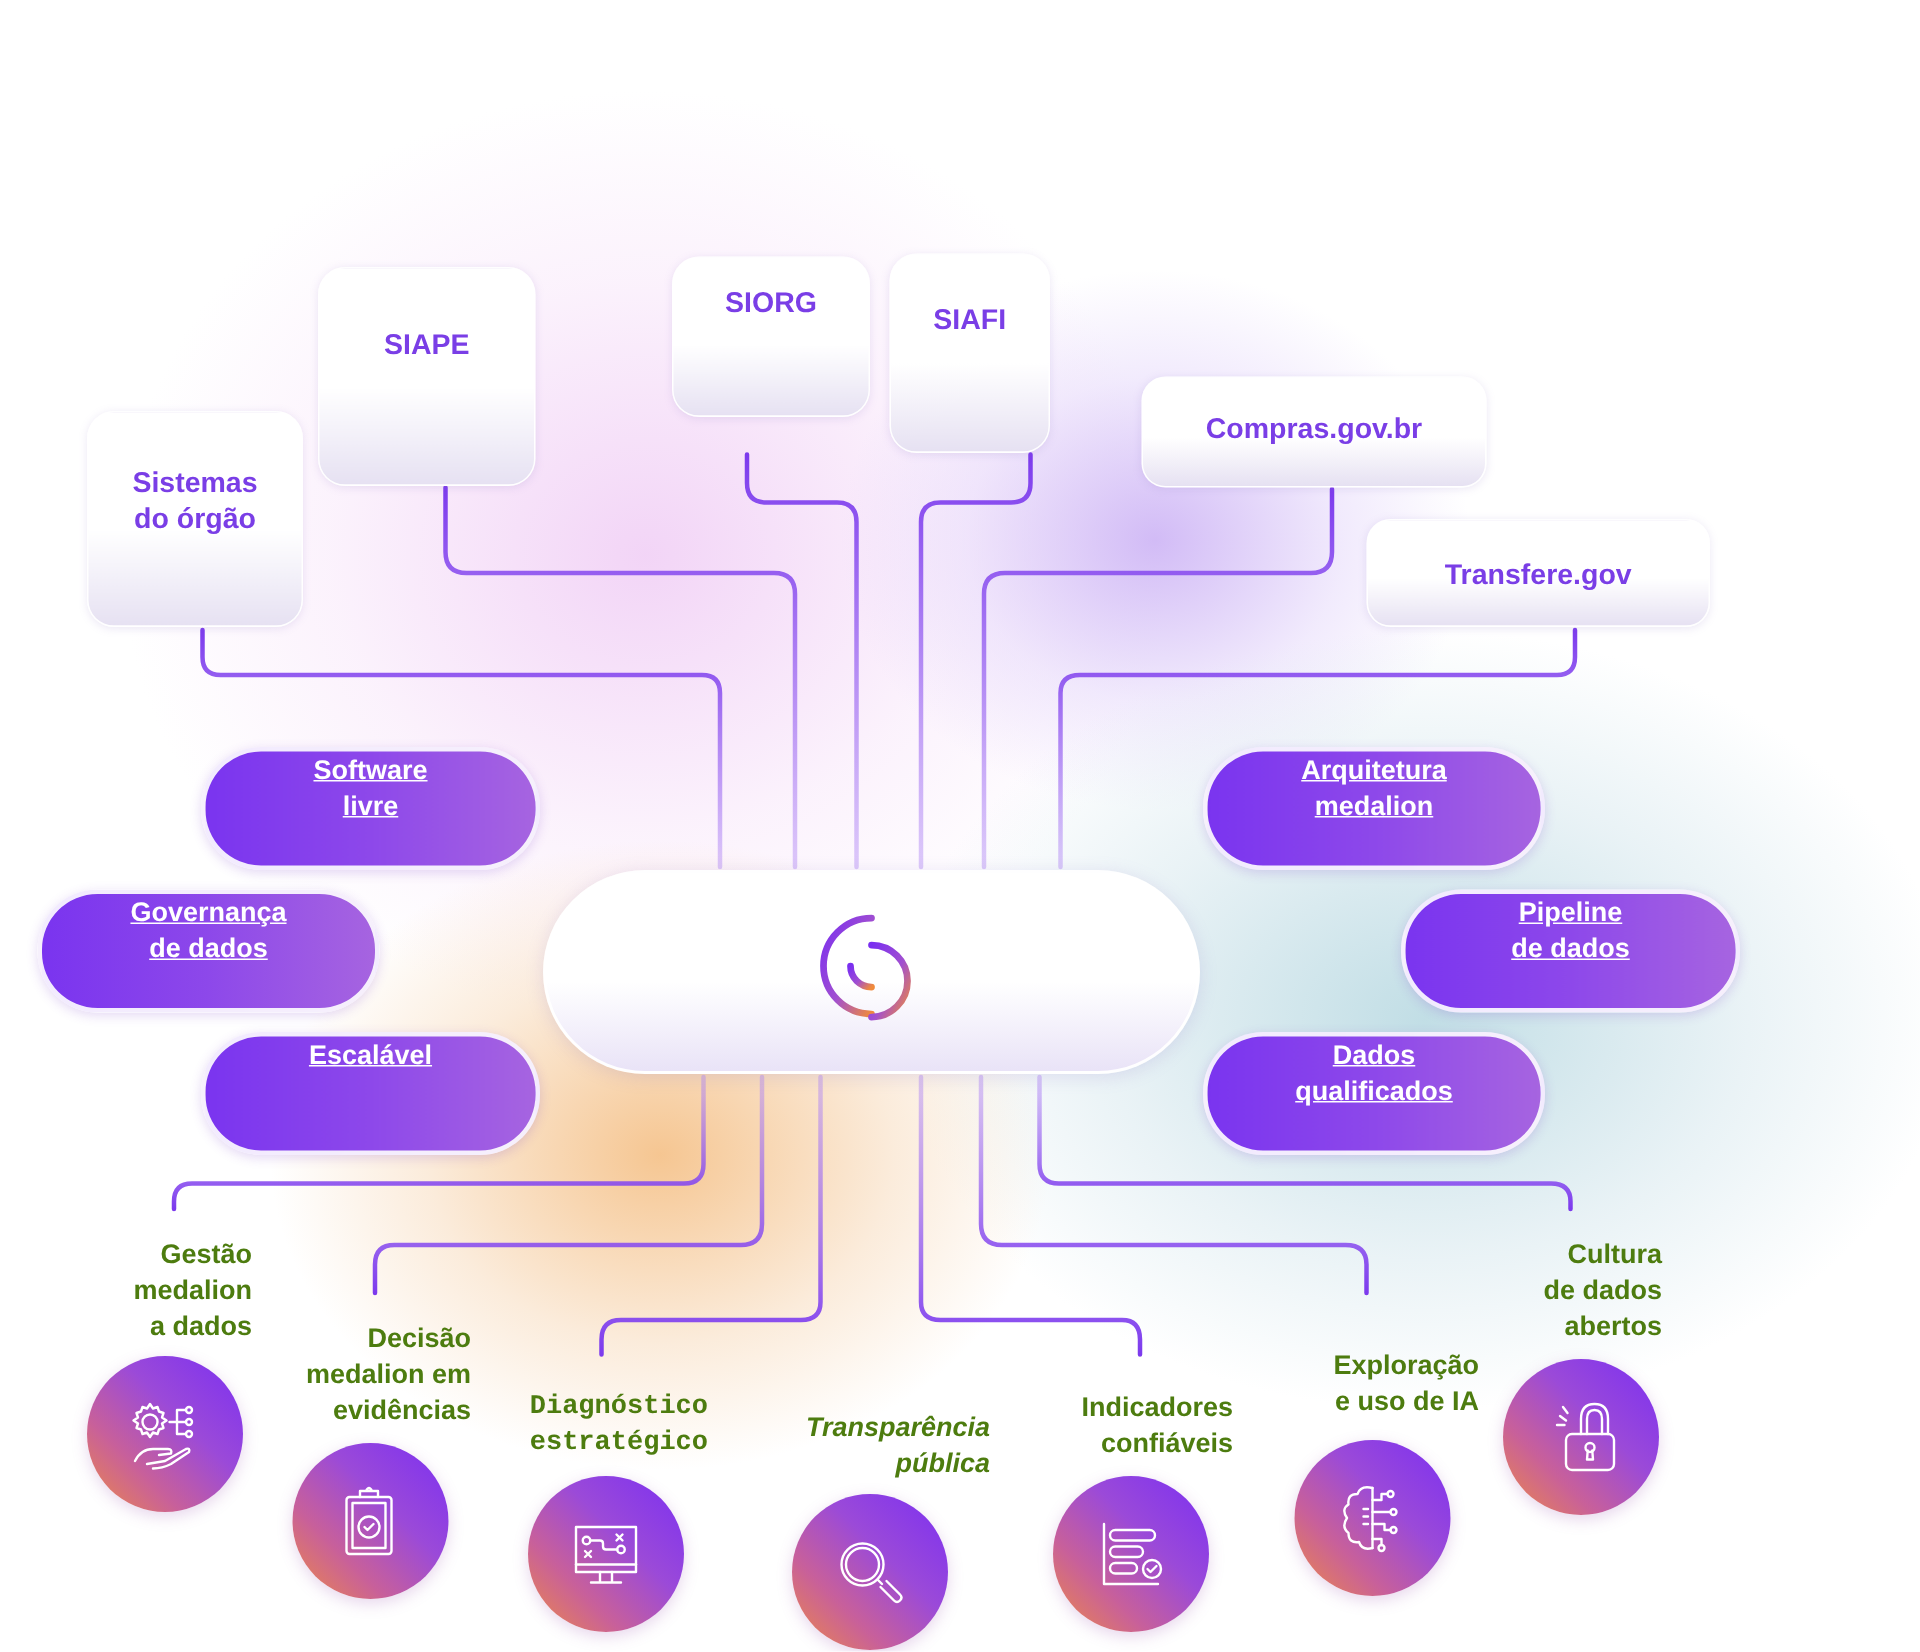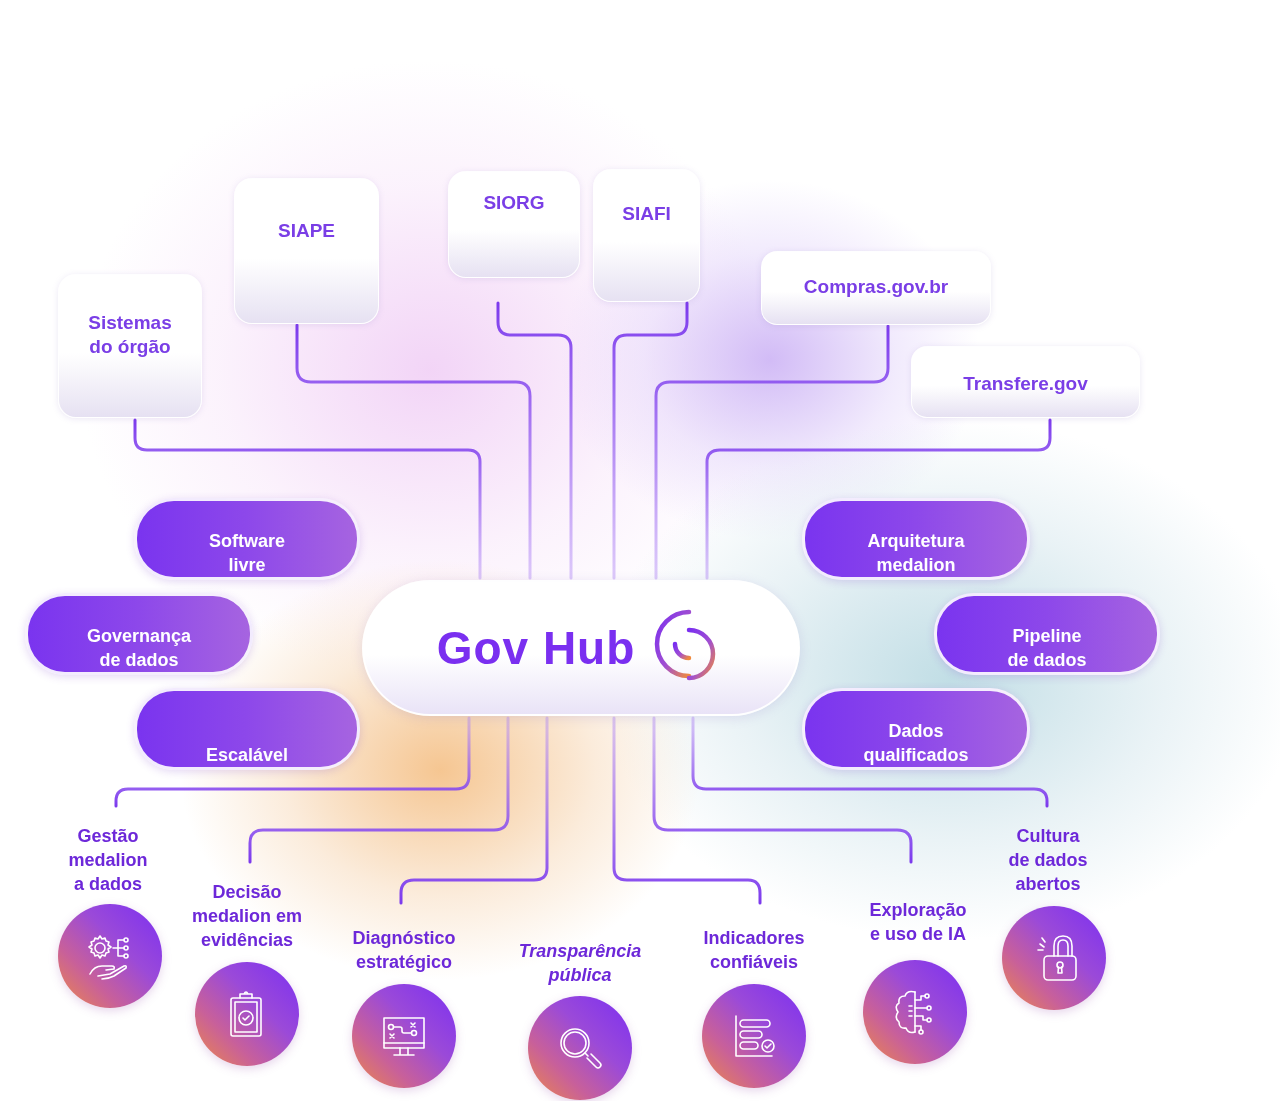--- a/index.html
+++ b/index.html
@@ -29,36 +29,36 @@
     display: flex; align-items: center; justify-content: center;
     text-align: center;
     color: #7a3ee6; font-weight: bold; font-size: 19px; line-height: 24px;
   }
   .pill {
     position: absolute; box-sizing: border-box;
     border-radius: 40px;
     background: linear-gradient(90deg, #7a34ef 0%, #8d48ea 50%, #a664e0 100%);
     border: 3px solid rgba(255,255,255,0.9);
     box-shadow: 0 2px 8px rgba(120,60,200,0.2);
-    display: flex; align-items: flex-end; justify-content: center;
+    display: flex; align-items: flex-start; justify-content: center;
     text-align: center;
-    color: #ffffff; font-weight: bold; font-size: 18px; line-height: 24px;
+    color: #ffffff; font-weight: bold; font-size: 18px; line-height: 24px; text-decoration: underline;
   }
   .hub {
     position: absolute; left: 362px; top: 580px; width: 438px; height: 136px;
     box-sizing: border-box; border-radius: 68px;
     background: linear-gradient(180deg, #ffffff 0%, #ffffff 55%, #e9e3f7 100%);
     border: 2px solid rgba(255,255,255,0.95);
     box-shadow: 0 2px 12px rgba(140,120,200,0.2);
     display: flex; align-items: center; justify-content: center; gap: 18px;
   }
   .hub-title { color: #7a2ff0; font-weight: bold; font-size: 46px; letter-spacing: 1px; }
   .label {
-    position: absolute; text-align: center;
-    color: #6d28d9; font-weight: bold; font-size: 18px; line-height: 24px;
+    position: absolute; text-align: right;
+    color: #4d7c0f; font-weight: bold; font-size: 18px; line-height: 24px;
     white-space: nowrap;
   }
   .circle {
     position: absolute; width: 104px; height: 104px; border-radius: 50%;
     background: linear-gradient(225deg, #7b2ff2 0%, #9b4ad8 40%, #c8609a 70%, #ee8a45 100%);
     display: flex; align-items: center; justify-content: center;
     box-shadow: 0 3px 10px rgba(160,90,180,0.25);
   }
   .circle svg { width: 60px; height: 60px; }
 </style>
@@ -99,21 +99,21 @@
     <path d="M693 718 V776 Q693 789 706 789 H1034 Q1047 789 1047 801 V806" stroke="url(#fadeUp)"></path>
   </g>
 </svg>
 
 <div class="card" style="left:58px;top:274px;width:144px;height:144px;">
   <div style="margin-top:-22px;">
     <div>Sistemas</div>
     <div>do órgão</div>
   </div>
 </div>
-<div class="card" style="left:234px;top:178px;width:145px;height:146px;">
+<div class="card" style="left:212px;top:178px;width:145px;height:146px;">
   <div style="margin-top:-40px;">SIAPE</div>
 </div>
 <div class="card" style="left:448px;top:171px;width:132px;height:107px;align-items:center;">
   <div style="margin-top:-43px;">SIORG</div>
 </div>
 <div class="card" style="left:593px;top:169px;width:107px;height:133px;">
   <div style="margin-top:-43px;">SIAFI</div>
 </div>
 <div class="card" style="left:761px;top:251px;width:230px;height:74px;border-radius:16px;text-align:center;">
   <div style="margin-top:-2px;">Compras.gov.br</div>
@@ -151,21 +151,20 @@
     </div>
 </div>
 <div class="pill" style="left:802px;top:688px;width:228px;height:82px;">
   <div>
       <div>Dados</div>
       <div>qualificados</div>
     </div>
 </div>
 
 <div class="hub">
-  <span class="hub-title">Gov Hub</span>
   <span>
     <svg width="72" height="76" viewBox="0 0 72 76">
       <defs>
         <linearGradient id="logoG" x1="0" y1="0" x2="1" y2="1">
           <stop offset="0" stop-color="#7a2ff0"></stop>
           <stop offset="0.55" stop-color="#a14fd0"></stop>
           <stop offset="1" stop-color="#f08a3c"></stop>
         </linearGradient>
       </defs>
       <g fill="none" stroke="url(#logoG)" stroke-width="4.5" stroke-linecap="round">
@@ -182,21 +181,21 @@
 <div class="label" style="left:48px;top:824px;width:120px;">
   <div>Gestão</div>
   <div>medalion</div>
   <div>a dados</div>
 </div>
 <div class="label" style="left:180px;top:880px;width:134px;">
   <div>Decisão</div>
   <div>medalion em</div>
   <div>evidências</div>
 </div>
-<div class="label" style="left:336px;top:926px;width:136px;">
+<div class="label" style="left:336px;top:926px;width:136px;font-family:Liberation Mono, monospace;">
   <div>Diagnóstico</div>
   <div>estratégico</div>
 </div>
 <div class="label" style="left:500px;top:939px;width:160px;font-style:italic;">
   <div>Transparência</div>
   <div>pública</div>
 </div>
 <div class="label" style="left:686px;top:926px;width:136px;">
   <div>Indicadores</div>
   <div>confiáveis</div>

